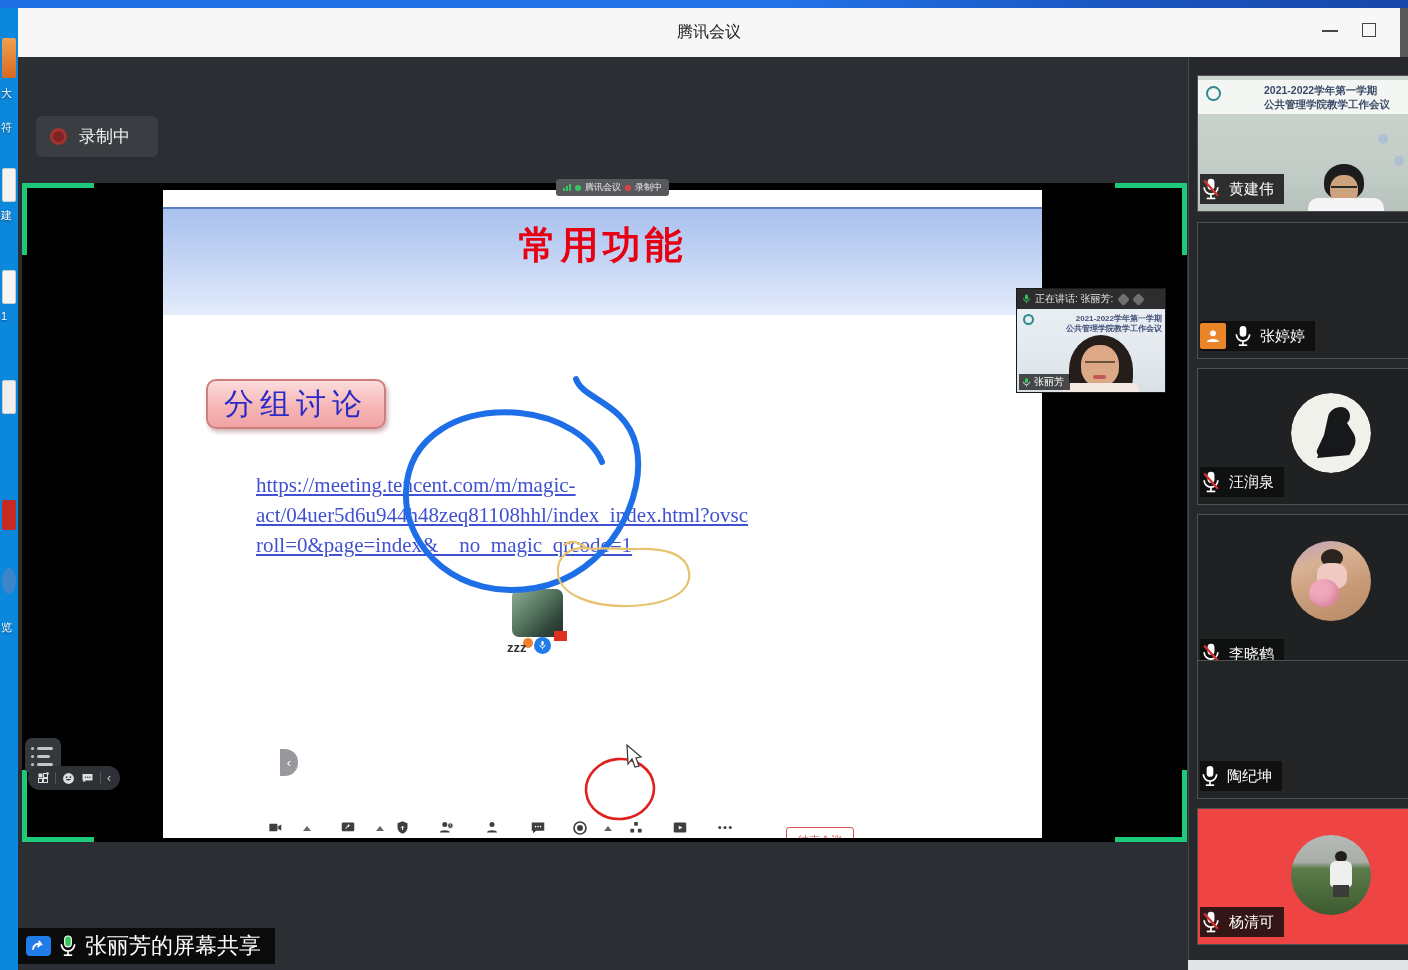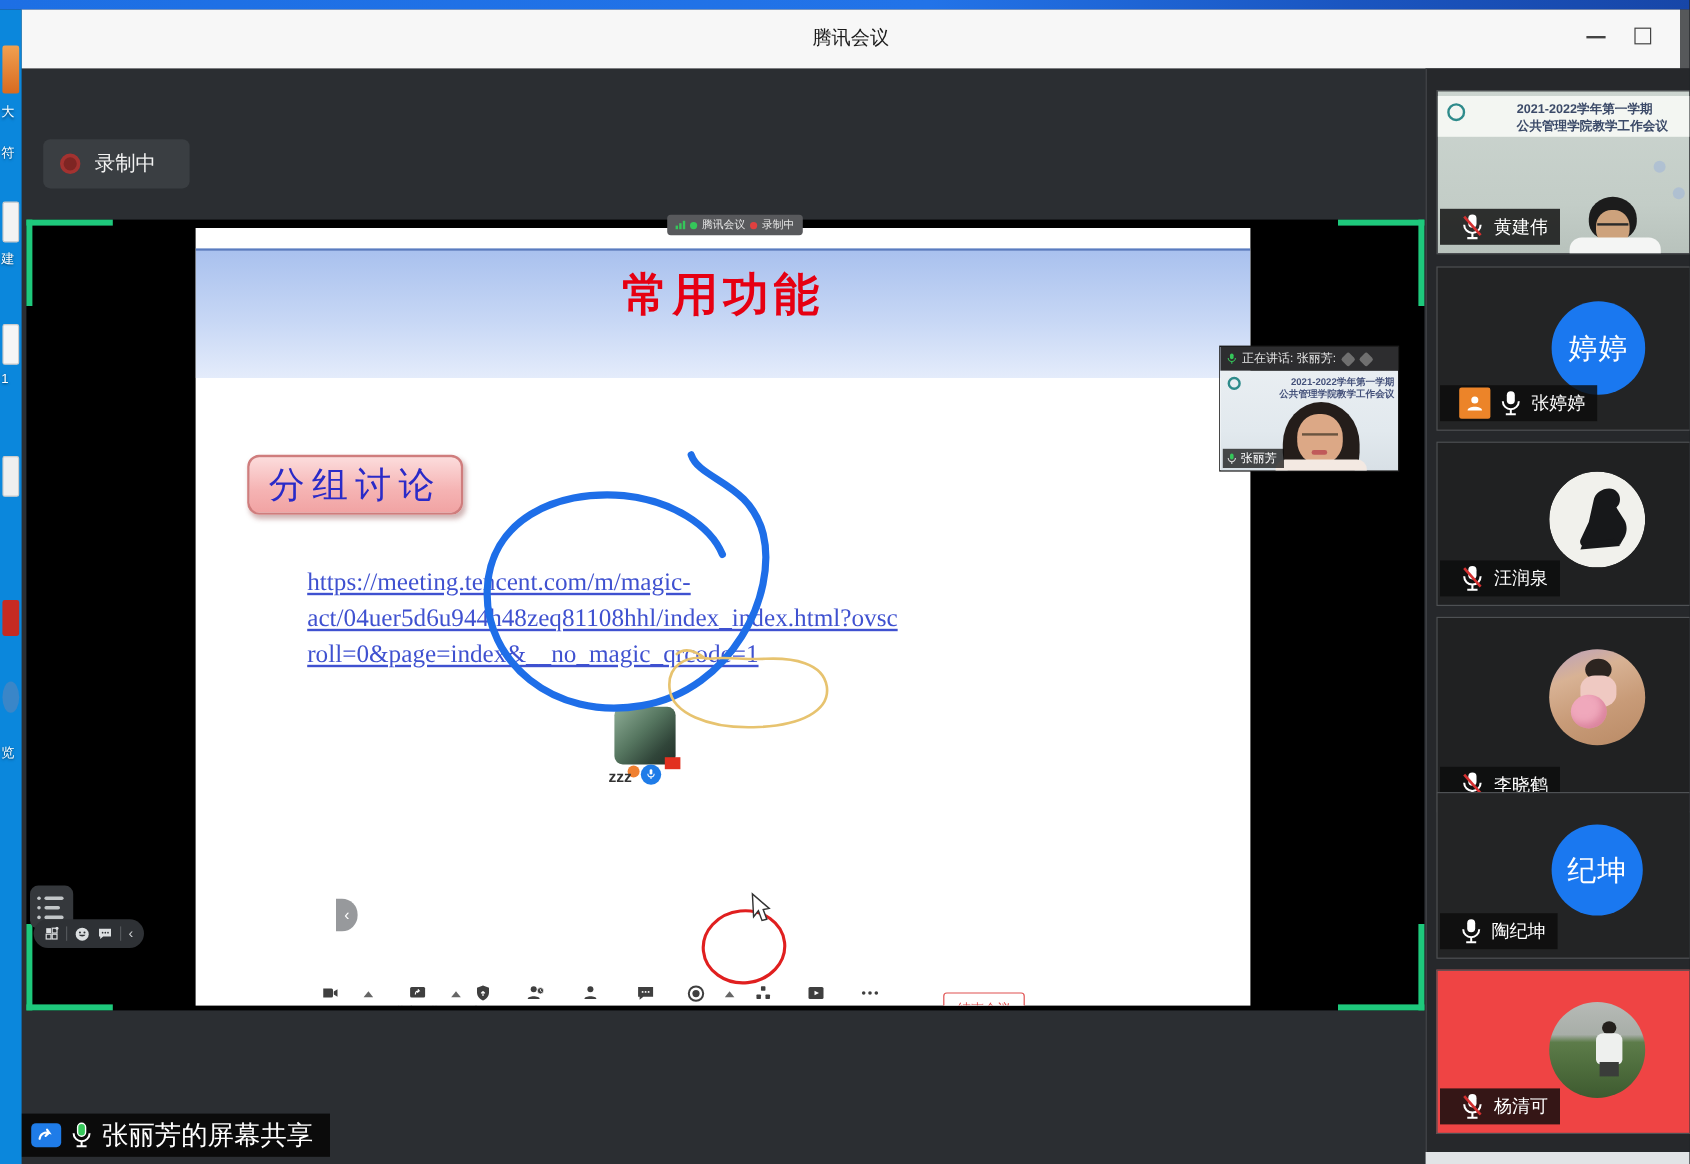--- a/index.html
+++ b/index.html
@@ -112,21 +112,21 @@
   #share-label { position:absolute; left:0; top:871px; height:36px; background:#0b0b0b;
     display:flex; align-items:center; gap:7px; padding:0 14px 0 8px; z-index:34;}
   #share-label .t { color:#fff; font-size:22px; }
   #share-ico { width:25px; height:20px; background:#1f7ce8; border-radius:4px; position:relative; }
 
   
   #right-panel { left:1188px; top:57px; width:220px; height:913px; background:#26282b;
     border-left:1px solid #45484b; z-index:60; }
   .tile { position:absolute; left:8px; width:212px; background:#202224; border:1px solid #4e5154; overflow:hidden; cursor:pointer;}
   .name-tag { position:absolute; left:2px; bottom:7px; height:30px; background:rgba(12,12,12,.82);
-    display:flex; align-items:center; gap:7px; padding:0 10px 0 16px; }
+    display:flex; align-items:center; gap:7px; padding:0 10px 0 0; }
   .name-tag .t { color:#fff; font-size:15px; white-space:nowrap; }
   .badge-person { width:26px; height:26px; background:#ec8429; border-radius:2px;
     display:flex; align-items:center; justify-content:center; }
   .blue-circle { position:absolute; border-radius:50%; background:#1a78f0; color:#fff;
     display:flex; align-items:center; justify-content:center; font-size:24px; letter-spacing:1px;}
   .photo-circle { position:absolute; border-radius:50%; overflow:hidden; }
 
   
   #v1 { position:absolute; inset:0; background:linear-gradient(180deg,#ccd5d0 0%,#c3cdc7 70%,#b8c2bc 100%); }
   #v1-banner { position:absolute; left:0; top:4px; width:212px; height:34px; background:rgba(248,250,247,.88); }
@@ -417,21 +417,20 @@
             <path d="M4 12a8 8 0 0 0 16 0" stroke="#fff" stroke-width="2" fill="none"></path>
             <line x1="12" y1="20" x2="12" y2="25" stroke="#fff" stroke-width="2"></line>
             <line x1="7" y1="25" x2="17" y2="25" stroke="#fff" stroke-width="2"></line>
             <line x1="4" y1="4" x2="20" y2="22" stroke="#d43030" stroke-width="2.6"></line>
           </svg>
         <span class="t">黄建伟</span>
       </div>
     </div>
 
     <div class="tile" style="top:165px;height:137px;background:#232425;">
-      <div class="blue-circle" style="left:95px;top:28px;width:78px;height:78px;">婷婷</div>
       <div class="name-tag">
         <span class="badge-person">
           <svg width="16" height="16" viewBox="0 0 24 24">
               <circle cx="12" cy="8" r="4.4" fill="#fff"></circle>
               <path d="M3 21c0-6 18-6 18 0z" fill="#fff"></path>
             </svg>
         </span>
         <svg width="20" height="24" viewBox="0 0 24 28">
             <rect x="8" y="2" width="8" height="13" rx="4" fill="#fff"></rect>
             <path d="M4 12a8 8 0 0 0 16 0" stroke="#fff" stroke-width="2" fill="none"></path>
@@ -474,21 +473,20 @@
             <path d="M4 12a8 8 0 0 0 16 0" stroke="#fff" stroke-width="2" fill="none"></path>
             <line x1="12" y1="20" x2="12" y2="25" stroke="#fff" stroke-width="2"></line>
             <line x1="7" y1="25" x2="17" y2="25" stroke="#fff" stroke-width="2"></line>
             <line x1="4" y1="4" x2="20" y2="22" stroke="#d43030" stroke-width="2.6"></line>
           </svg>
         <span class="t">李晓鹤</span>
       </div>
     </div>
 
     <div class="tile" style="top:603px;height:139px;background:#232425;">
-      <div class="blue-circle" style="left:95px;top:26px;width:76px;height:76px;">纪坤</div>
       <div class="name-tag">
         <svg width="20" height="24" viewBox="0 0 24 28">
             <rect x="8" y="2" width="8" height="13" rx="4" fill="#fff"></rect>
             <path d="M4 12a8 8 0 0 0 16 0" stroke="#fff" stroke-width="2" fill="none"></path>
             <line x1="12" y1="20" x2="12" y2="25" stroke="#fff" stroke-width="2"></line>
             <line x1="7" y1="25" x2="17" y2="25" stroke="#fff" stroke-width="2"></line>
           </svg>
         <span class="t">陶纪坤</span>
       </div>
     </div>

